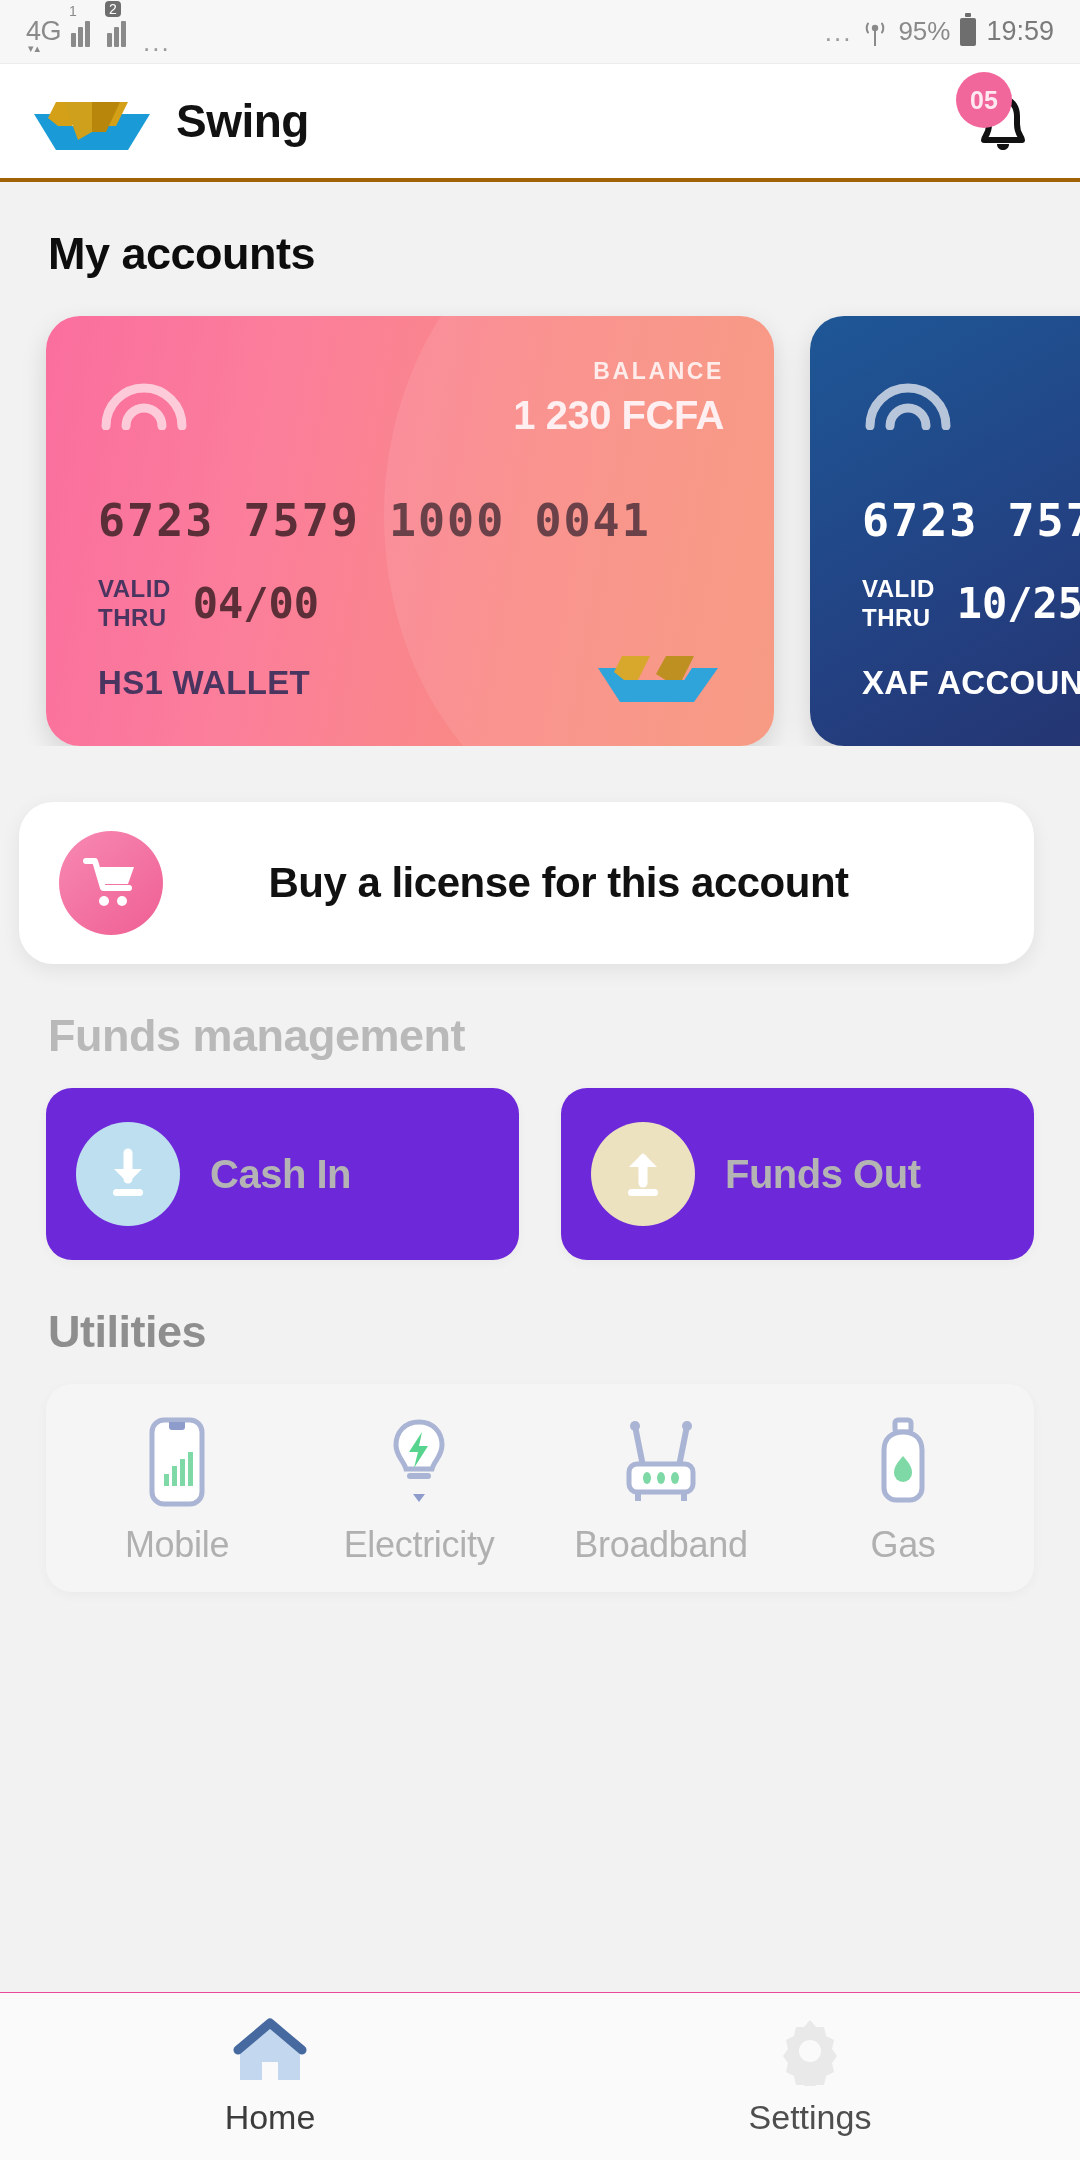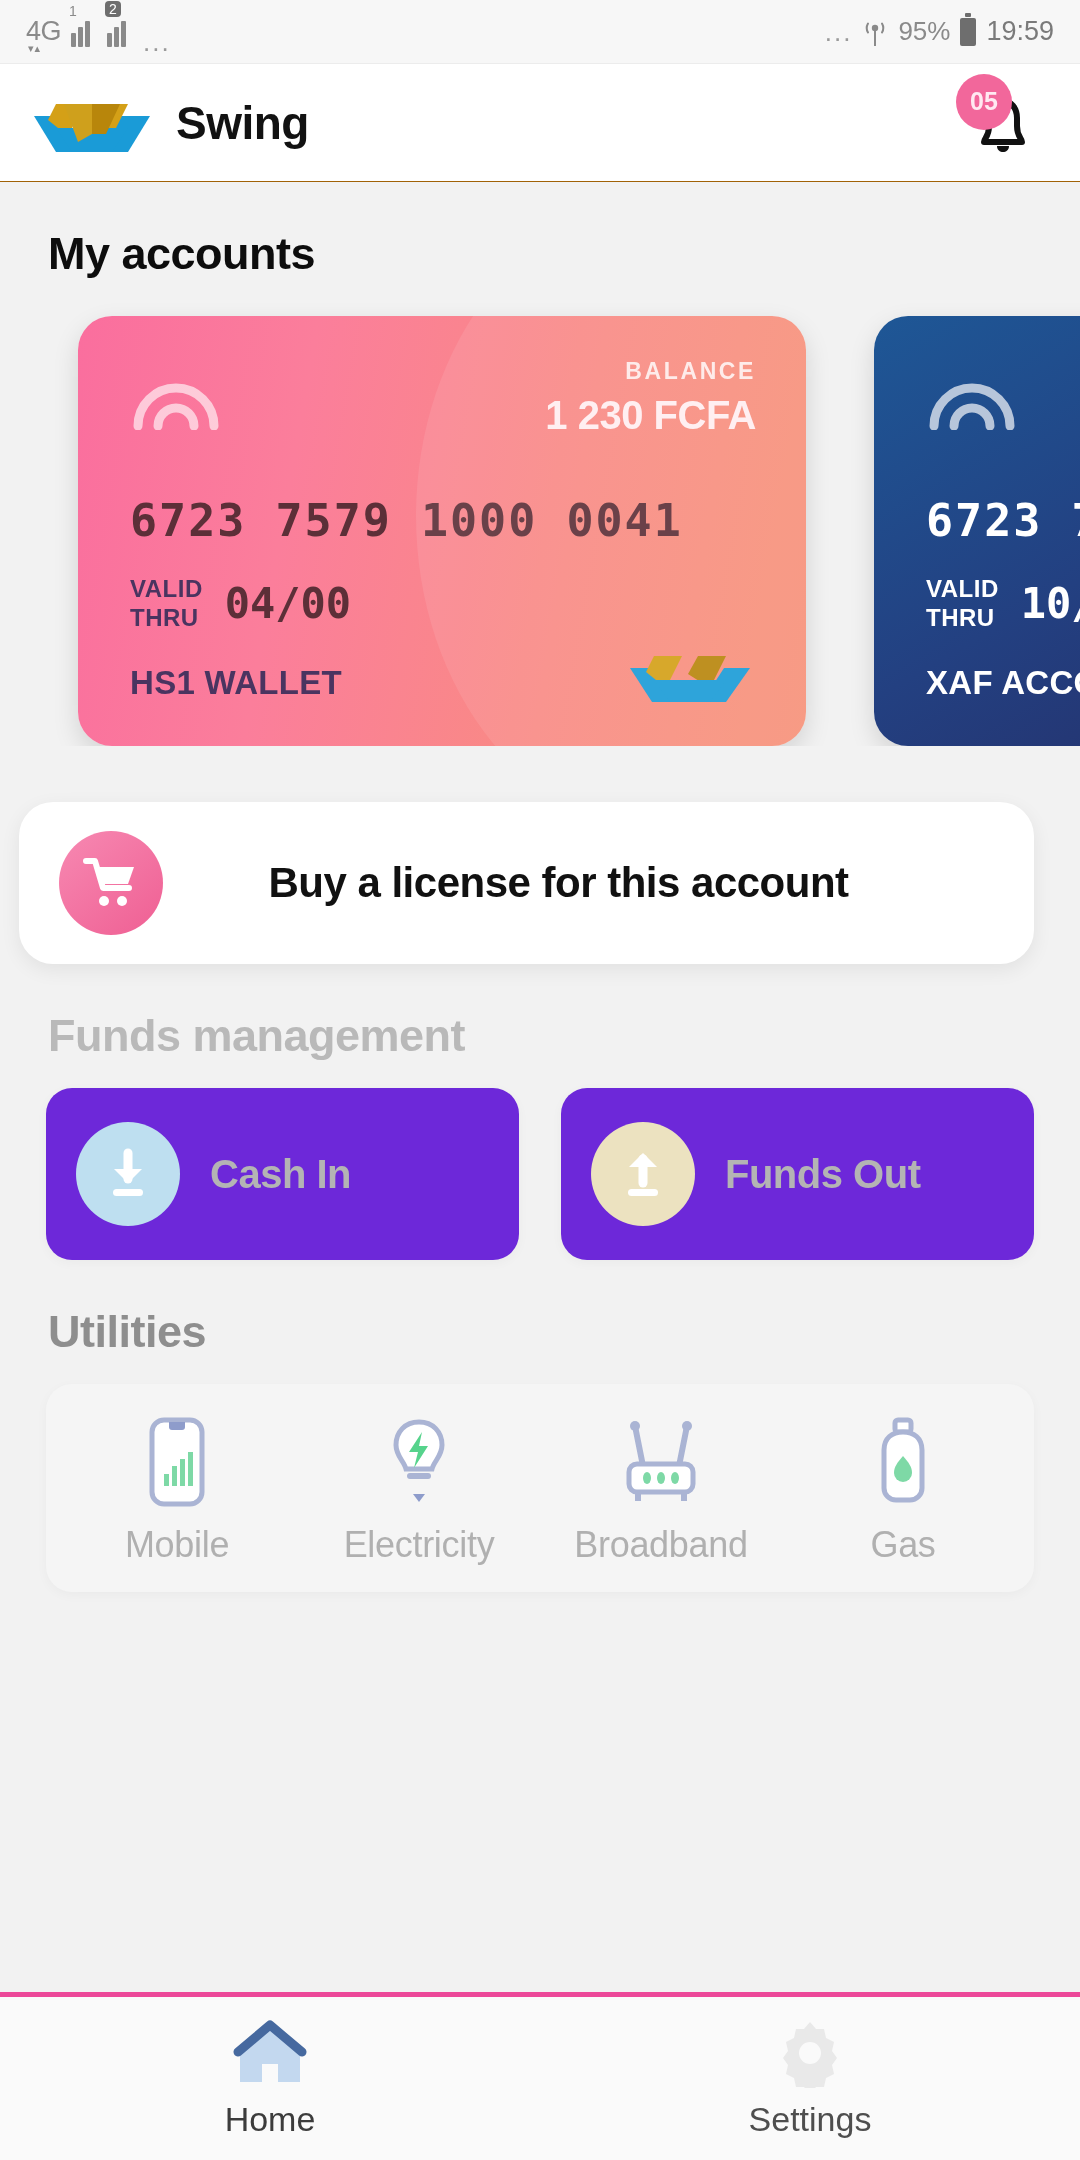--- a/index.html
+++ b/index.html
@@ -44,21 +44,21 @@
   .batt{
     width:16px; height:28px; border:0; background:#6e6e6e; border-radius:2px; position:relative;
   }
   .batt:before{content:"";position:absolute;top:-5px;left:5px;width:6px;height:4px;background:#6e6e6e;border-radius:1px;}
   .cast{ width:26px;height:30px; position:relative; }
 
   
   .appbar{
     height:118px; background:#ffffff;
     display:flex; align-items:center; padding:0 34px;
-    border-bottom:1px solid #a16207;
+    border-bottom:4px solid #a16207;
     position:relative;
   }
   .brand{ display:flex; align-items:center; gap:26px; }
   .logo{ width:116px; height:58px; }
   .brand-name{ font-size:46px; font-weight:bold; color:#121212; letter-spacing:-0.5px; }
   .bell-wrap{ margin-left:auto; position:relative; width:86px; height:86px; }
   .badge{
     position:absolute; left:-4px; top:-6px; width:56px;height:56px;border-radius:50%;
     background:#f2679b; color:#ffe9f1; font-size:25px; font-weight:bold;
     display:flex;align-items:center;justify-content:center; z-index:3;
@@ -77,21 +77,20 @@
   
   .cards{
     display:flex; gap:36px; padding:36px 0 0 46px; overflow:hidden;
   }
   .card{
     flex:0 0 728px; height:430px; border-radius:34px;
     position:relative; overflow:hidden;
     box-shadow:0 10px 26px rgba(0,0,0,.13);
     padding:66px 46px 36px 46px;
     color:#3a1f2b;
-    margin-left:32px;
   }
   .card.pink{
     background:linear-gradient(100deg,#fa6e9e 0%,#fb7e9b 30%,#f98a84 66%,#f79278 100%);
   }
   .card.pink:after{
     content:""; position:absolute; right:-130px; top:-120px;
     width:520px;height:640px;border-radius:50%;
     background:rgba(255,255,255,.09);
   }
   .card.blue{
@@ -158,21 +157,21 @@
     display:flex; padding:30px 10px 26px 10px;
     box-shadow:0 3px 12px rgba(0,0,0,.035);
   }
   .util{ flex:1; display:flex; flex-direction:column; align-items:center; gap:14px; }
   .util-ic{ height:96px; display:flex; align-items:center; justify-content:center; }
   .util-label{ font-size:36px; color:#b0b0b0; letter-spacing:-0.3px; }
 
   
   .bottomnav{
     position:absolute; left:0; bottom:0; width:100%; height:168px;
-    background:#fafafa; border-top:5px solid #ec4899;
+    background:#fafafa; border-top:1px solid #ec4899;
     display:flex; align-items:center;
   }
   .navitem{ flex:1; display:flex; flex-direction:column; align-items:center; gap:12px; }
   .nav-ic{ height:70px; display:flex;align-items:flex-end;justify-content:center;}
   .nav-label{ font-size:34px; color:#4e4e4e; }
   .nav-label.active{ color:#3c3c3c; }
 </style>
 </head>
 <body>
 

